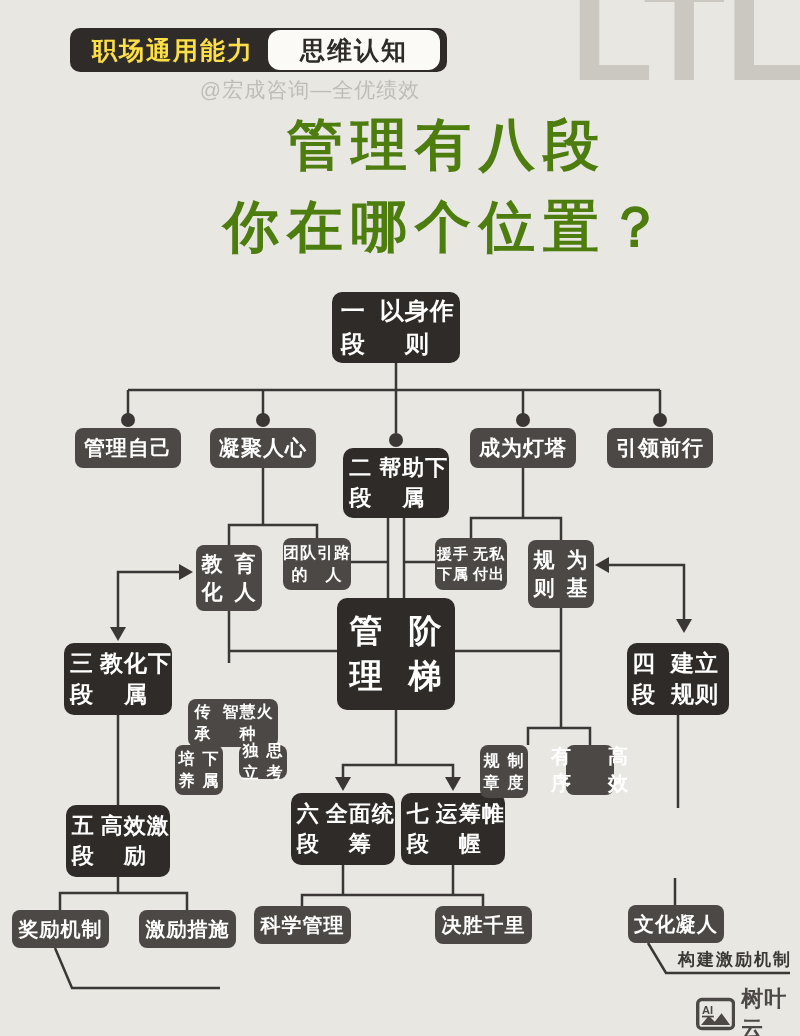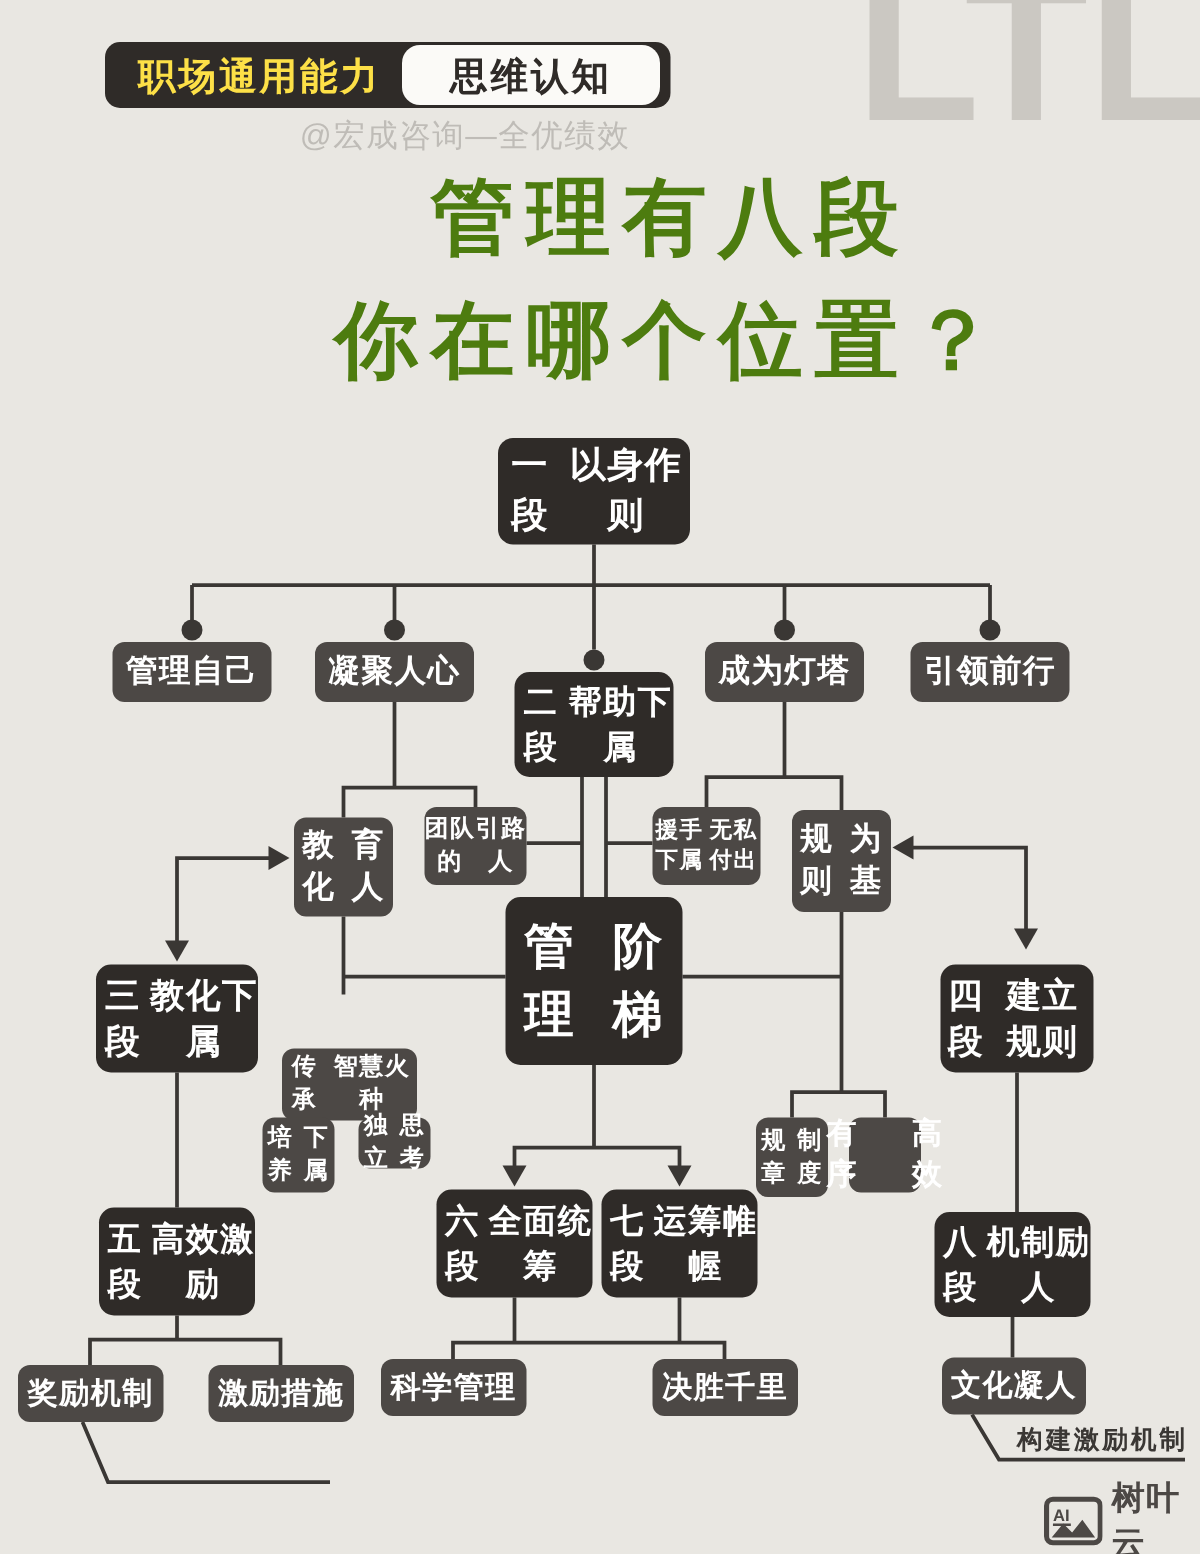--- a/index.html
+++ b/index.html
@@ -148,24 +148,20 @@
     <span>高效激励</span>
   </div>
   <div class="box dark" style="left:291px;top:793px;width:104px;height:72px;font-size:22px;">
     <span>六段</span>
     <span>全面统筹</span>
   </div>
   <div class="box dark" style="left:401px;top:793px;width:104px;height:72px;font-size:22px;">
     <span>七段</span>
     <span>运筹帷幄</span>
   </div>
-  <div class="box dark" style="left:623px;top:808px;width:104px;height:70px;font-size:22px;">
-    <span>八段</span>
-    <span>机制励人</span>
-  </div>
 
   <div class="box mid" style="left:75px;top:428px;width:106px;height:40px;font-size:21px;">
     <span>管理自己</span>
   </div>
   <div class="box mid" style="left:210px;top:428px;width:106px;height:40px;font-size:21px;">
     <span>凝聚人心</span>
   </div>
   <div class="box mid" style="left:470px;top:428px;width:106px;height:40px;font-size:21px;">
     <span>成为灯塔</span>
   </div>
@@ -194,21 +190,21 @@
     <span>智慧火种</span>
   </div>
   <div class="box mid" style="left:175px;top:745px;width:48px;height:50px;font-size:16px;">
     <span>培养</span>
     <span>下属</span>
   </div>
   <div class="box mid" style="left:239px;top:745px;width:48px;height:34px;font-size:16px;">
     <span>独立</span>
     <span>思考</span>
   </div>
-  <div class="box mid" style="left:504px;top:745px;width:48px;height:53px;font-size:16px;">
+  <div class="box mid" style="left:480px;top:745px;width:48px;height:53px;font-size:16px;">
     <span>规章</span>
     <span>制度</span>
   </div>
   <div class="box mid" style="left:566px;top:745px;width:48px;height:50px;font-size:20px;gap:36px;">
     <span>有序</span>
     <span>高效</span>
   </div>
 
   <div class="box mid" style="left:12px;top:910px;width:97px;height:38px;font-size:20px;">
     <span>奖励机制</span>

